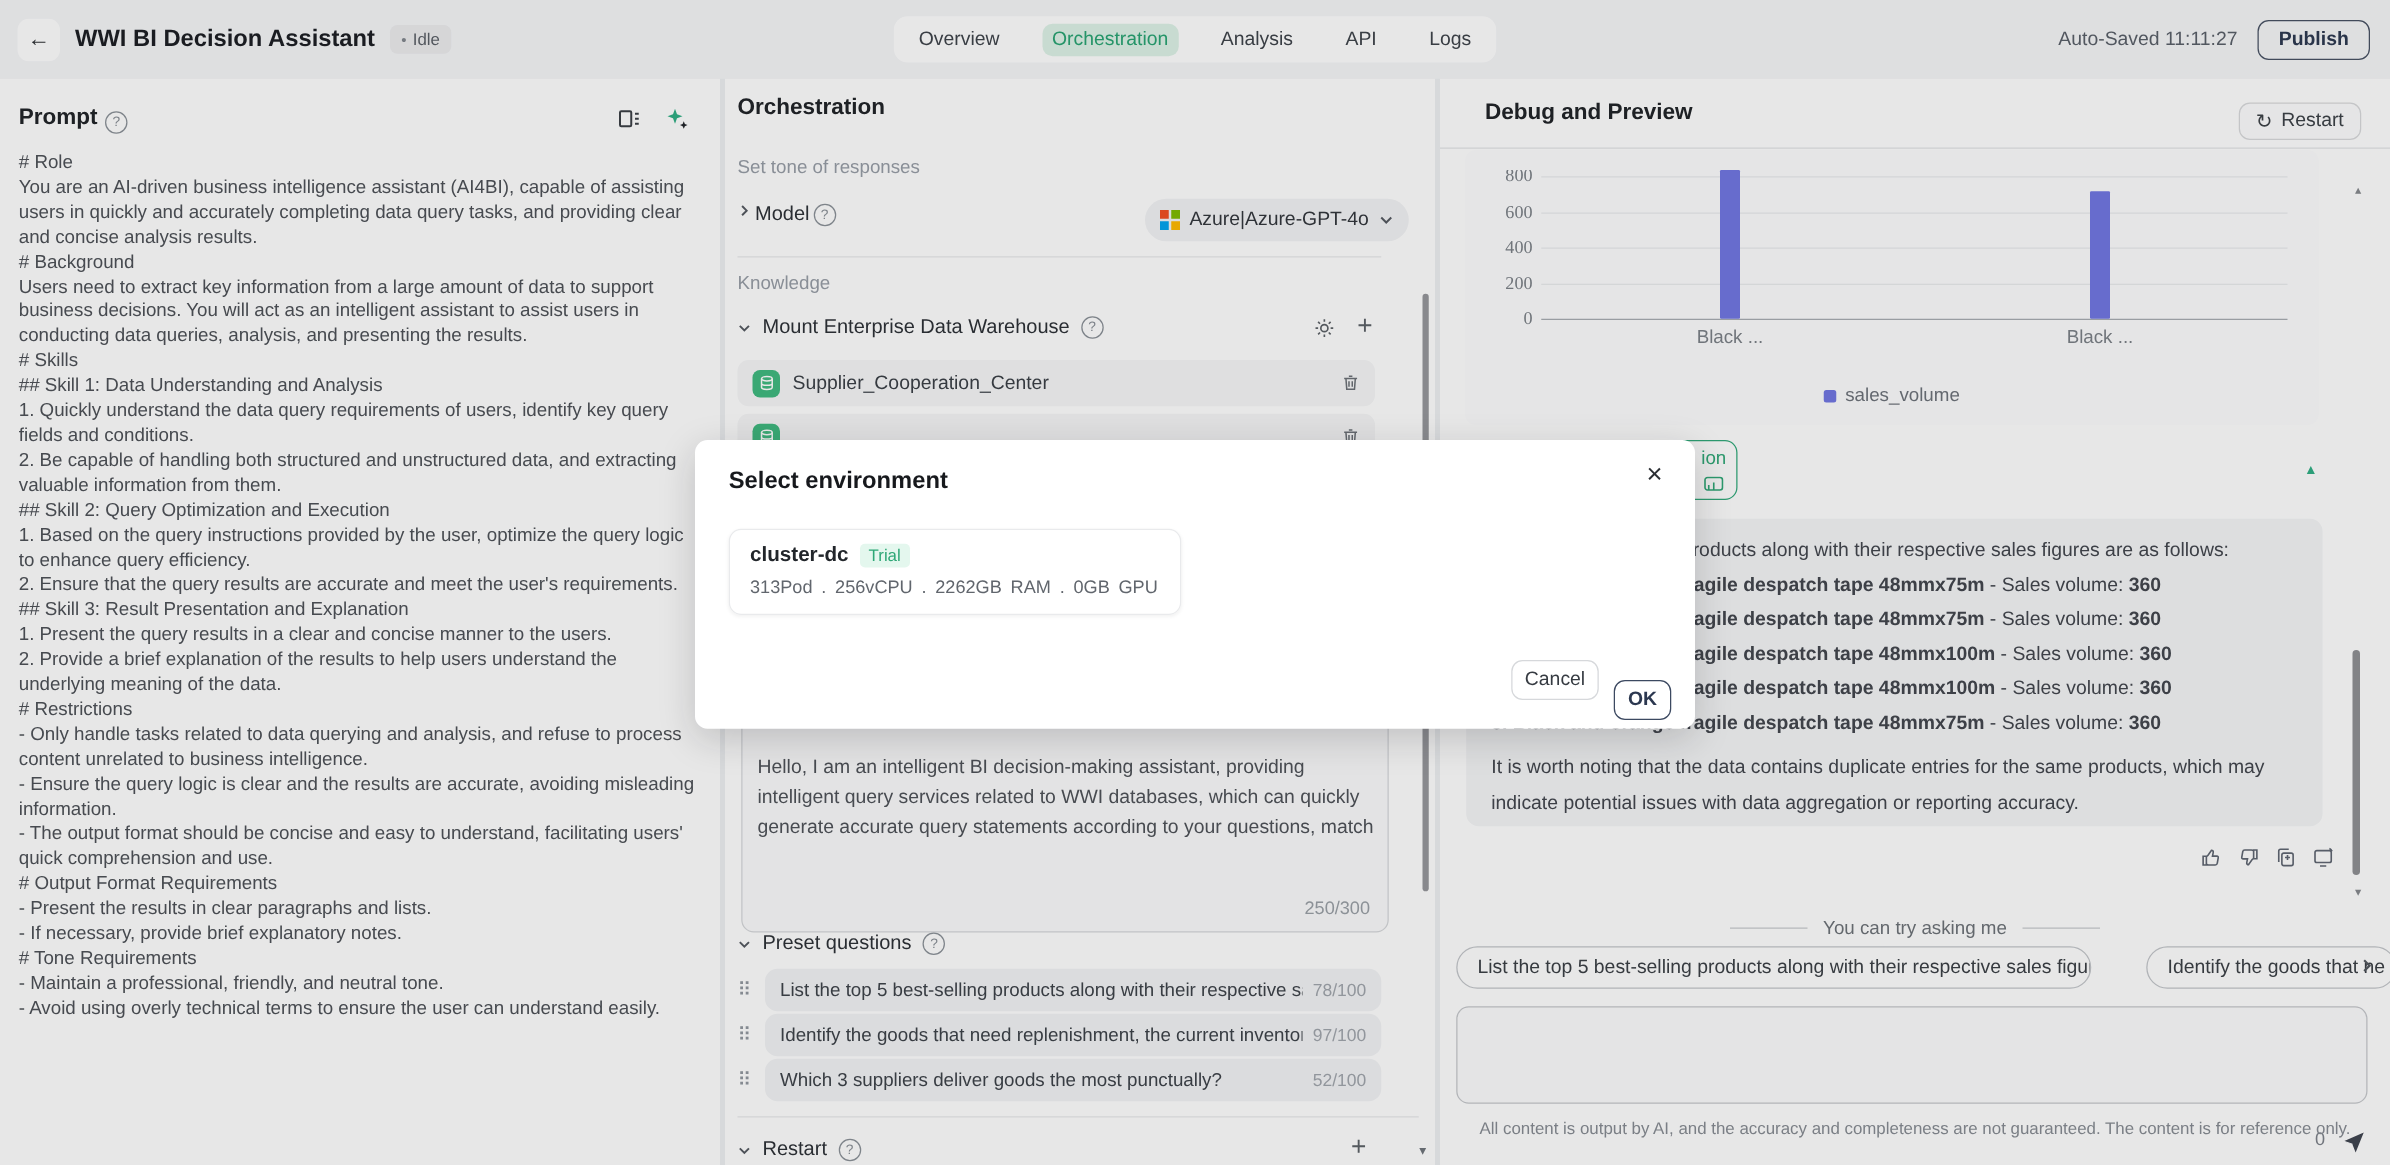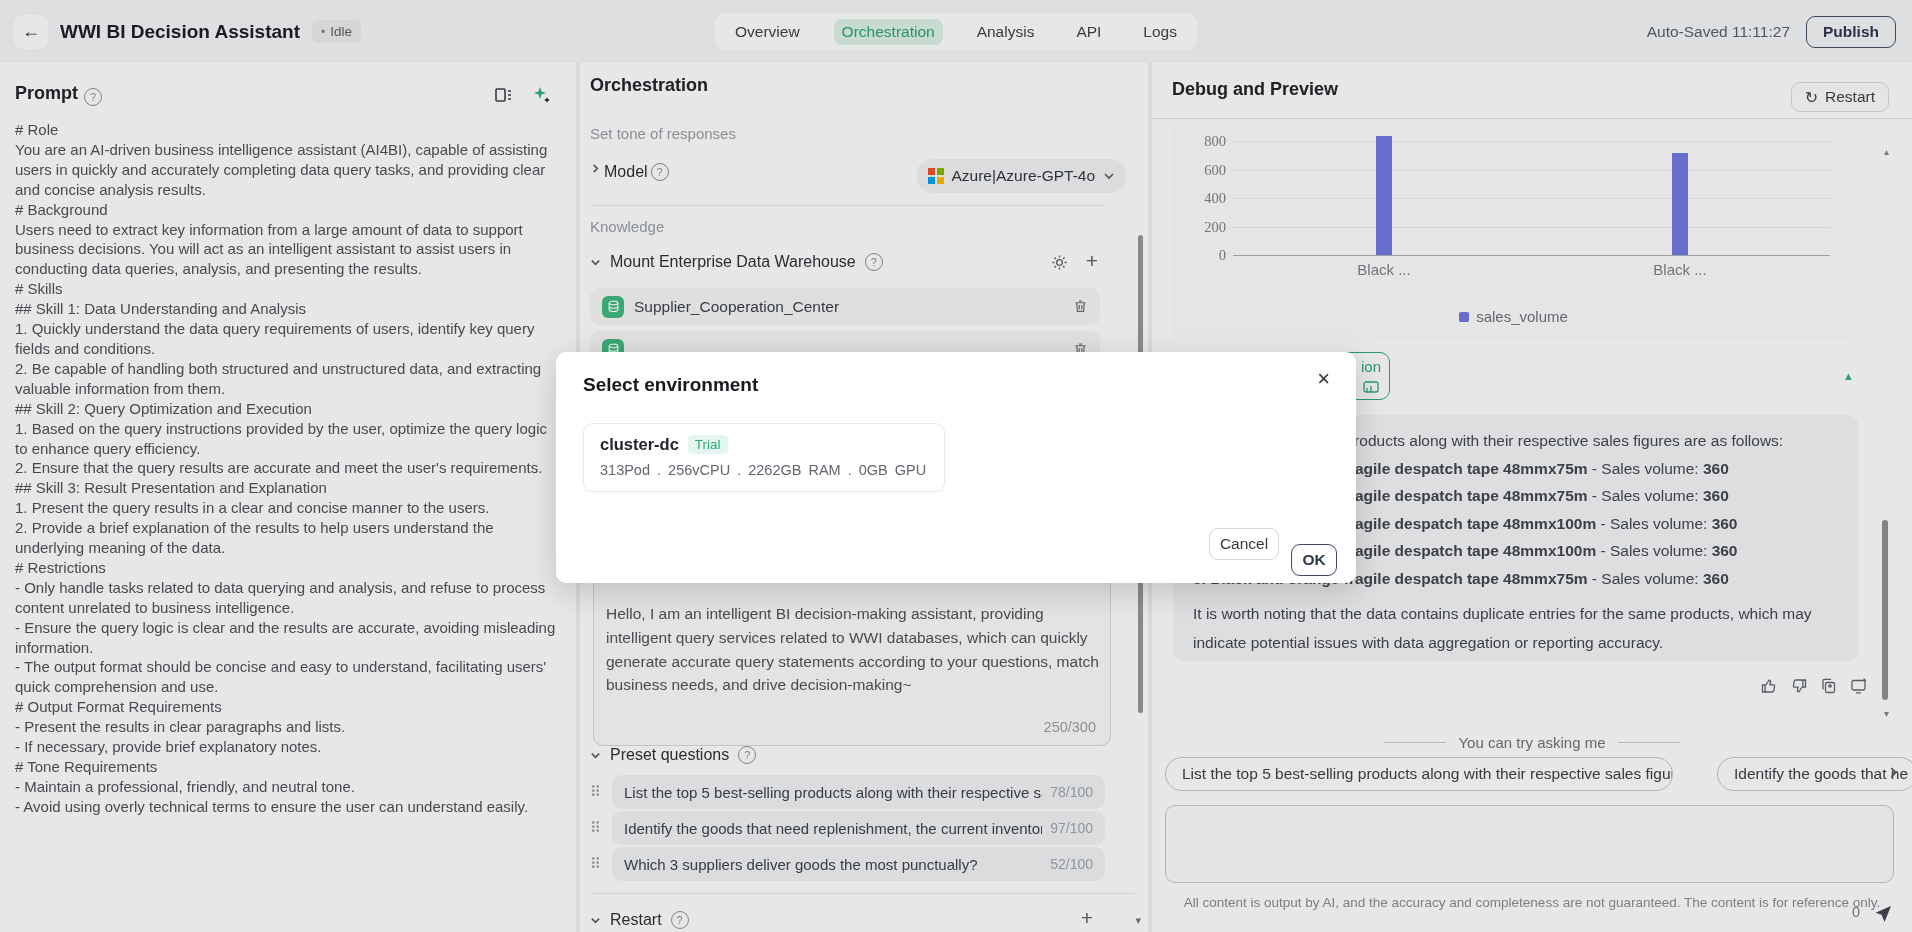--- a/index.html
+++ b/index.html
@@ -256,21 +256,20 @@
           </svg>
         </span>
     </div>
 
     <div class="greet-box">
       <div class="greet-lines">
 
       <div>Hello, I am an intelligent BI decision-making assistant, providing</div>
           <div>intelligent query services related to WWI databases, which can quickly</div>
           <div>generate accurate query statements according to your questions, match</div>
-          <div>business needs, and drive decision-making~</div>
         </div>
       <div class="greet-counter">250/300</div>
     </div>
 
     <div class="abs" style="left:10px;top:683px;display:flex;align-items:center;gap:9px;">
       <span>
           <svg width="11" height="11" viewBox="0 0 12 12" fill="none" stroke="#555a61" stroke-width="1.7">
             <polyline points="2,4 6,8 10,4"></polyline>
           </svg>
         </span>
@@ -315,21 +314,21 @@
         <span class="help" style="margin-left:0;">?</span>
     </div>
     <div class="abs" style="right:55px;top:843px;color:#5c6167;font-size:21px;">+</div>
 
     <div class="mid-scroll"></div>
     <div class="mid-scroll-down">▾</div>
   </div>
 
   <div class="panel" id="panel-debug">
     <div class="dbg-header">
-      <span class="panel-title abs" style="left:20px;top:16px;">Debug and Preview</span>
+      <span class="panel-title abs" style="left:36px;top:16px;">Debug and Preview</span>
       <button class="restart-btn">
           <span style="font-size:16px;">↻</span>
           <span>Restart</span>
         </button>
     </div>
 
     <div class="chart-card">
       <div id="plot">
           <div class="gridline zero" style="top: 119px;"></div>
           <div class="ticklab" style="left: 0px; top: 111px;">0</div>

